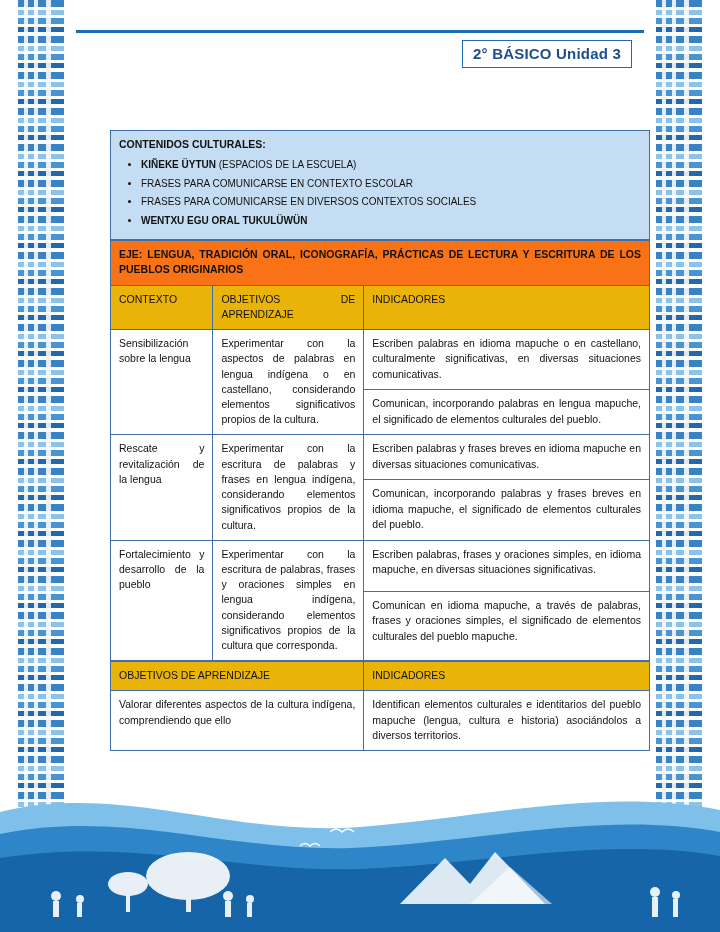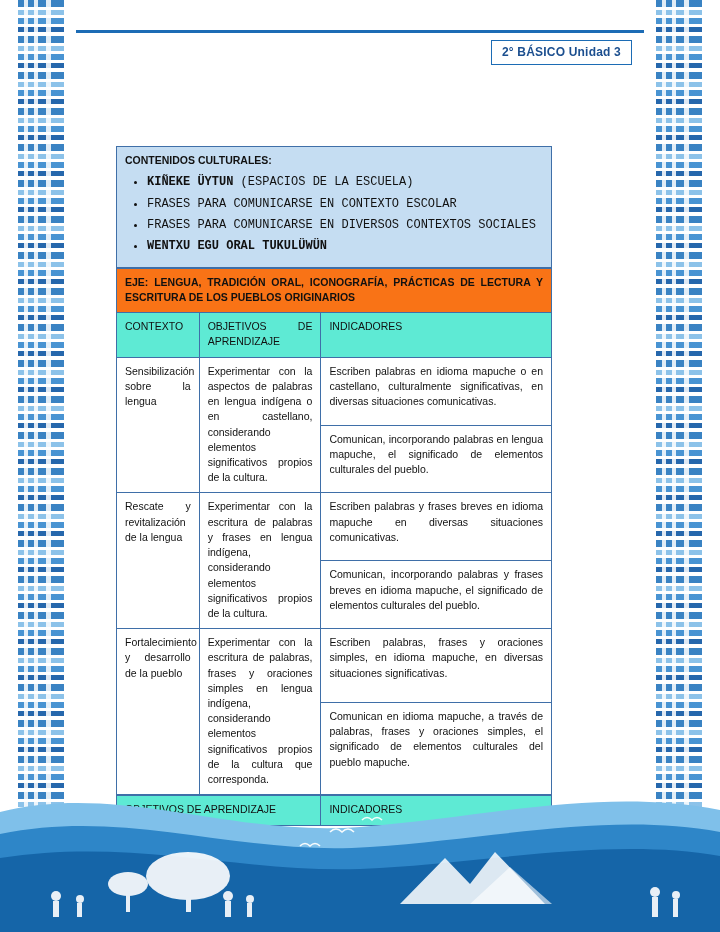--- a/index.html
+++ b/index.html
@@ -77,43 +77,42 @@
     height: 3px;
     background: #1c6cb5;
   }
   .unit-badge {
     position: absolute;
     top: 40px;
     right: 88px;
     background: #ffffff;
     border: 1px solid #1c6cb5;
     color: #1c4f8f;
-    font-size: 12px;
+    font-size: 15px;
     font-weight: bold;
     padding: 4px 10px 5px 10px;
     letter-spacing: 0.2px;
   }
 
   
   .bottom-art {
     position: absolute;
     left: 0;
     right: 0;
     bottom: 0;
     height: 160px;
     overflow: hidden;
   }
 
   
   .content {
     position: absolute;
-    left: 116px;
+    left: 110px;
     top: 130px;
-    width: 436px;
-    margin-top: 16px;
+    width: 540px;
   }
 
   table.doc {
     width: 100%;
     border-collapse: collapse;
     table-layout: fixed;
   }
   table.doc td {
     border: 1px solid #3f6fa8;
     vertical-align: top;
@@ -126,32 +125,31 @@
   .band {
     background: #f97316;
     font-weight: bold;
     font-size: 10.5px;
   }
   .band-title {
     background: #c5ddf2;
     font-weight: bold;
   }
   .hdr {
-    background: #5eead4;
+    background: #eab308;
     font-size: 10.5px;
   }
   .bullets {
     margin: 6px 0 2px 0;
     padding-left: 22px;
   }
   .bullets li {
     margin-bottom: 4px;
     font-weight: normal;
-    font-size: 12px;
-    font-family: Liberation Mono, monospace;
+    font-size: 10px;
   }
   .bullets li b { font-weight: bold; }
   .cell-left { text-align: left; }
 </style>
 </head>
 <body>
 
 <div class="page-bg"></div>
 
 <div class="side-band left"></div>
@@ -229,20 +227,24 @@
 
   <table class="doc">
     <colgroup>
       <col style="width:47%">
       <col style="width:53%">
     </colgroup>
     <tbody>
     <tr>
       <td class="hdr cell-left">OBJETIVOS DE APRENDIZAJE</td>
       <td class="hdr cell-left">INDICADORES</td>
+    </tr>
+    <tr>
+      <td>Valorar diferentes aspectos de la cultura indígena, comprendiendo que ello</td>
+      <td>Identifican elementos culturales e identitarios del pueblo mapuche (lengua, cultura e historia) asociándolos a diversos territorios.</td>
     </tr>
   </tbody>
     </table>
 
 </div>
 
 <div class="bottom-art">
   <svg width="720" height="160" viewBox="0 0 720 160" xmlns="http://www.w3.org/2000/svg">
     <path d="M0,40 C120,10 230,65 360,55 C490,45 600,15 720,38 L720,160 L0,160 Z" fill="#7fc0ea"></path>
     <path d="M0,62 C130,35 240,85 370,75 C500,66 610,40 720,60 L720,160 L0,160 Z" fill="#2e86c8"></path>

